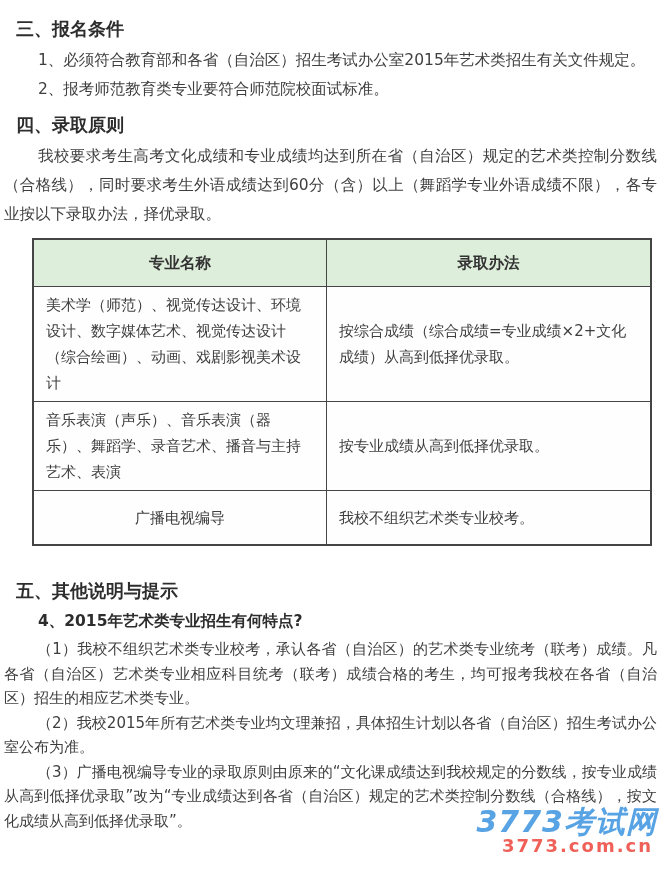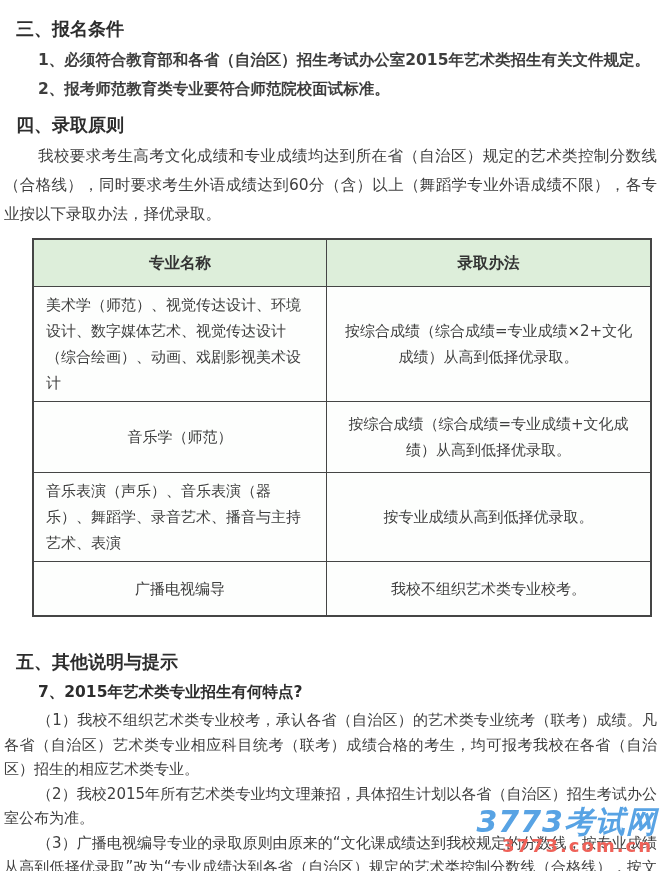--- a/index.html
+++ b/index.html
@@ -16,21 +16,21 @@
 
   .sec-heading {
     font-size:18px; font-weight:bold; color:#2d2d2d;
     margin:10px 0 6px 12px; line-height:22px;
   }
   .sec-heading.first { margin-top:6px; }
   .sec-heading.gap { margin-top:34px; }
 
   .item {
     margin:0; text-indent:34px;
-    font-size:15.5px; line-height:29px; color:#3e3e3e;font-weight:bold;
+    font-size:15.5px; line-height:29px; color:#3e3e3e;
   }
   .intro {
     margin:0; text-indent:34px; text-align:justify;
     font-size:15.5px; line-height:29px; color:#3e3e3e;
   }
 
   
   table.adm {
     border-collapse:collapse;
     width:620px;
@@ -46,21 +46,21 @@
     font-size:15.5px; font-weight:bold; color:#333;
     height:26px; text-align:center; padding:10px 4px;
   }
   table.adm td {
     font-size:15px; line-height:26px; color:#3e3e3e;
     vertical-align:middle; padding:5px 12px;
     background:#fdfefd;
   }
   td.major { text-align:left; }
   td.major.center { text-align:center; }
-  td.method { text-align:center; padding-left:14px; }
+  td.method { text-align:left; padding-left:14px; }
   tr.r1 td { height:70px; }
   tr.r2 td { height:60px; }
   tr.r3 td { height:54px;margin-top:40px; }
   tr.r4 td { height:43px; }
 
   
   .sub-heading {
     margin:0 0 3px 0; text-indent:34px;
     font-size:15.5px; font-weight:bold; color:#2d2d2d;
     line-height:26px;
@@ -111,38 +111,34 @@
         <tr>
           <th>专业名称</th>
           <th>录取办法</th>
         </tr>
       </thead>
       <tbody>
         <tr class="r1">
           <td class="major">美术学（师范）、视觉传达设计、环境设计、数字媒体艺术、视觉传达设计（综合绘画）、动画、戏剧影视美术设计</td>
           <td class="method">按综合成绩（综合成绩=专业成绩×2+文化成绩）从高到低择优录取。</td>
         </tr>
-        <tr class="r2">
-          <td class="major center">音乐学（师范）</td>
-          <td class="method">按综合成绩（综合成绩=专业成绩+文化成绩）从高到低择优录取。</td>
-        </tr>
         <tr class="r3">
           <td class="major">音乐表演（声乐）、音乐表演（器乐）、舞蹈学、录音艺术、播音与主持艺术、表演</td>
           <td class="method">按专业成绩从高到低择优录取。</td>
         </tr>
         <tr class="r4">
           <td class="major center">广播电视编导</td>
           <td class="method">我校不组织艺术类专业校考。</td>
         </tr>
       </tbody>
     </table>
 
     <div class="sec-heading gap">五、其他说明与提示</div>
 
-    <p class="sub-heading">7、2015年艺术类专业招生有何特点?</p>
+    <p class="sub-heading">4、2015年艺术类专业招生有何特点?</p>
 
     <p class="note">（1）我校不组织艺术类专业校考，承认各省（自治区）的艺术类专业统考（联考）成绩。凡各省（自治区）艺术类专业相应科目统考（联考）成绩合格的考生，均可报考我校在各省（自治区）招生的相应艺术类专业。</p>
     <p class="note">（2）我校2015年所有艺术类专业均文理兼招，具体招生计划以各省（自治区）招生考试办公室公布为准。</p>
     <p class="note">（3）广播电视编导专业的录取原则由原来的“文化课成绩达到我校规定的分数线，按专业成绩从高到低择优录取”改为“专业成绩达到各省（自治区）规定的艺术类控制分数线（合格线），按文化成绩从高到低择优录取”。</p>
 
   </div>
 
   <div class="wm-logo">3773考试网</div>
   <div class="wm-url">3773.com.cn</div>
 </div>

